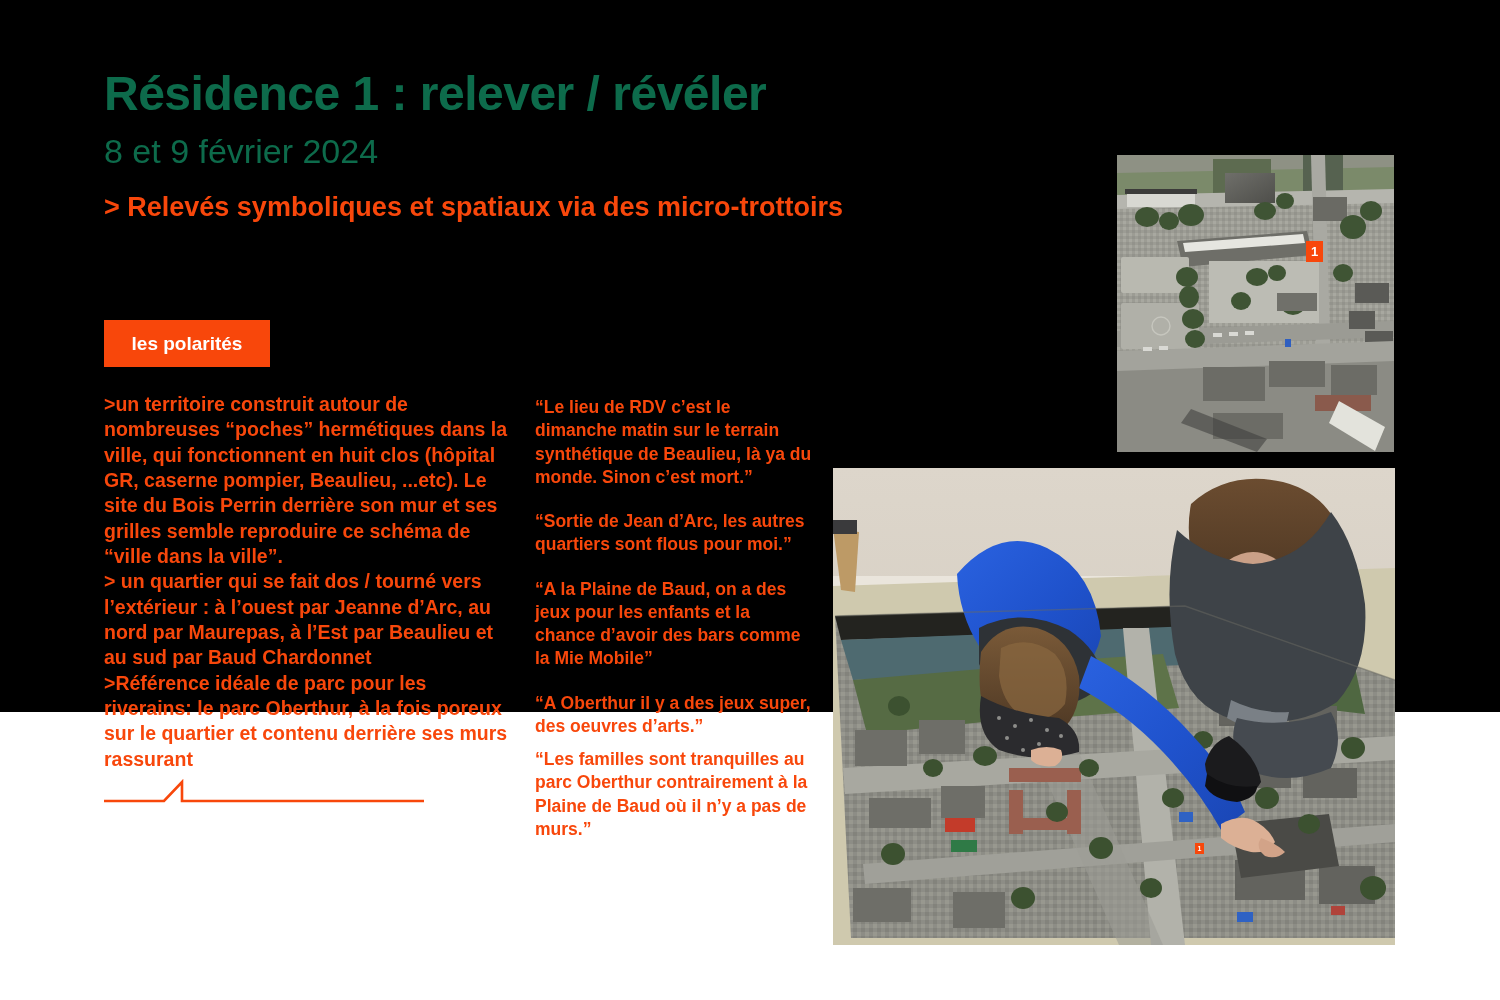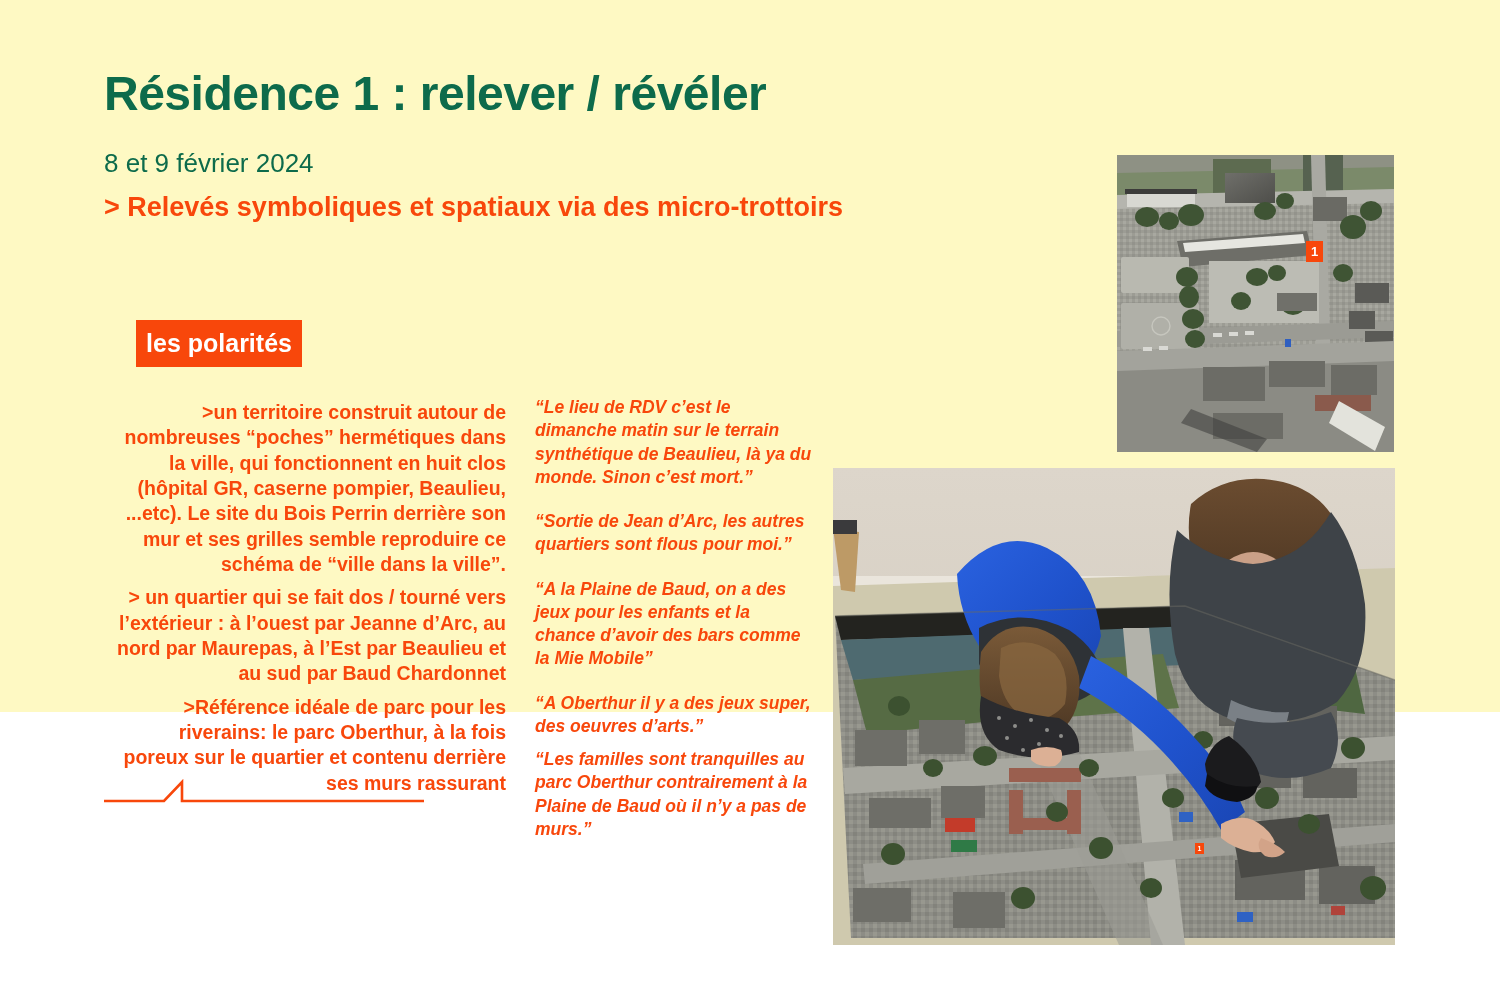--- a/index.html
+++ b/index.html
@@ -9,39 +9,39 @@
     height: 1000px;
     background: #ffffff;
     font-family: "Liberation Sans", sans-serif;
     overflow: hidden;
   }
 
   .page {
     position: relative;
     width: 1500px;
     height: 712px;
-    background: #fef9c3;
+    background: #000000;
   }
 
   
   .title {
     position: absolute;
     left: 104px;
     top: 66px;
     font-size: 48px;
     font-weight: bold;
     color: #0d6b4b;
     letter-spacing: -0.5px;
     white-space: nowrap;
   }
   .subtitle-date {
     position: absolute;
     left: 104px;
-    top: 148px;
-    font-size: 26px;
+    top: 132px;
+    font-size: 34px;
     font-weight: normal;
     color: #0d6b4b;
     white-space: nowrap;
   }
   .section-heading {
     position: absolute;
     left: 104px;
     top: 192px;
     font-size: 27px;
     font-weight: bold;
@@ -51,43 +51,41 @@
 
   
   .badge {
     position: absolute;
     left: 104px;
     top: 320px;
     width: 166px;
     height: 47px;
     background: #f8470b;
     color: #ffffff;
-    font-size: 25px;
+    font-size: 19px;
     font-weight: bold;
     display: flex;
     align-items: center;
     justify-content: center;
     letter-spacing: 0px;
-    margin-left: 32px;
   }
 
   
   .col-left {
     position: absolute;
     left: 104px;
     top: 392px;
     width: 410px;
   }
   .body-para {
     font-size: 19.5px;
     font-weight: bold;
     line-height: 1.30;
     color: #f8470b;
-    margin: 8px;
-    text-align: right;
+    margin: 0;
   }
 
   
   .divider {
     position: absolute;
     left: 104px;
     top: 778px;
     width: 320px;
     height: 30px;
   }
@@ -100,21 +98,20 @@
     width: 400px;
   }
   .col-mid {
     position: absolute;
     left: 535px;
     top: 396px;
     width: 278px;
   }
   .quote {
     font-size: 17.5px;
-    font-style: italic;
     font-weight: bold;
     line-height: 1.33;
     color: #f8470b;
     margin: 0 0 21px 0;
   }
   .quote.tight { margin-bottom: 10px; }
 
   
   .photo {
     position: absolute;

